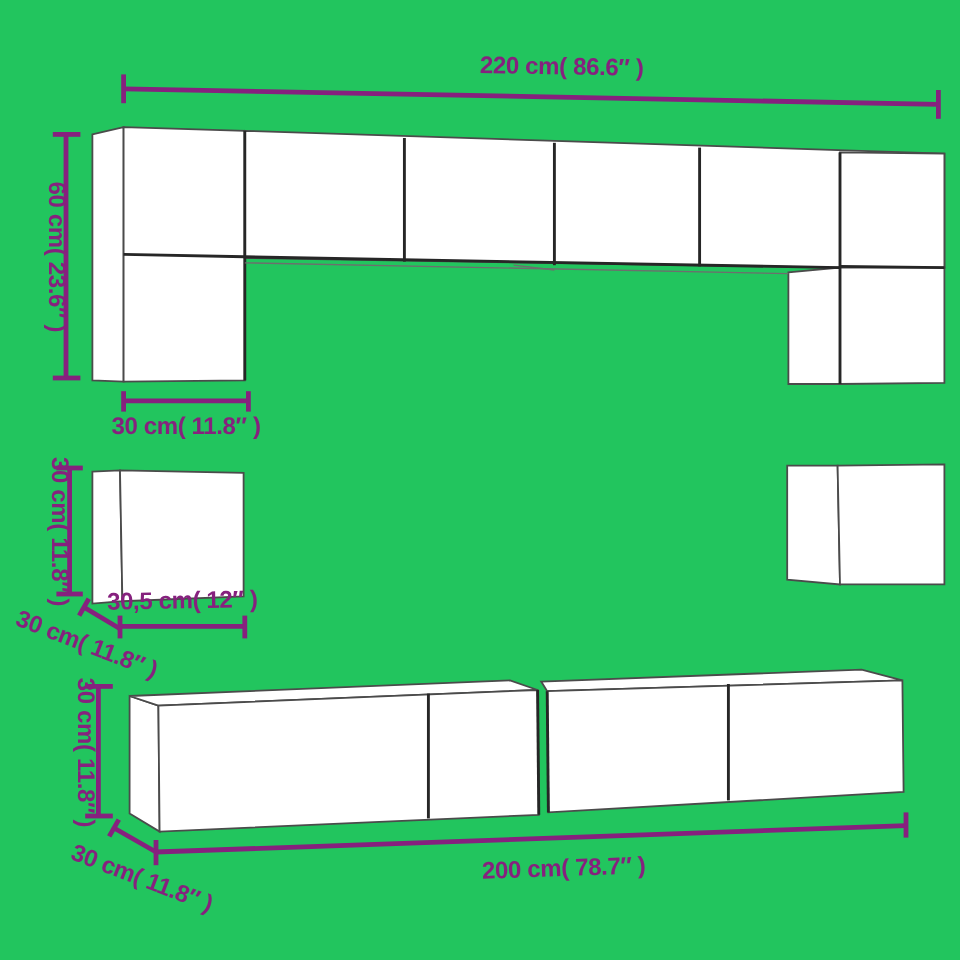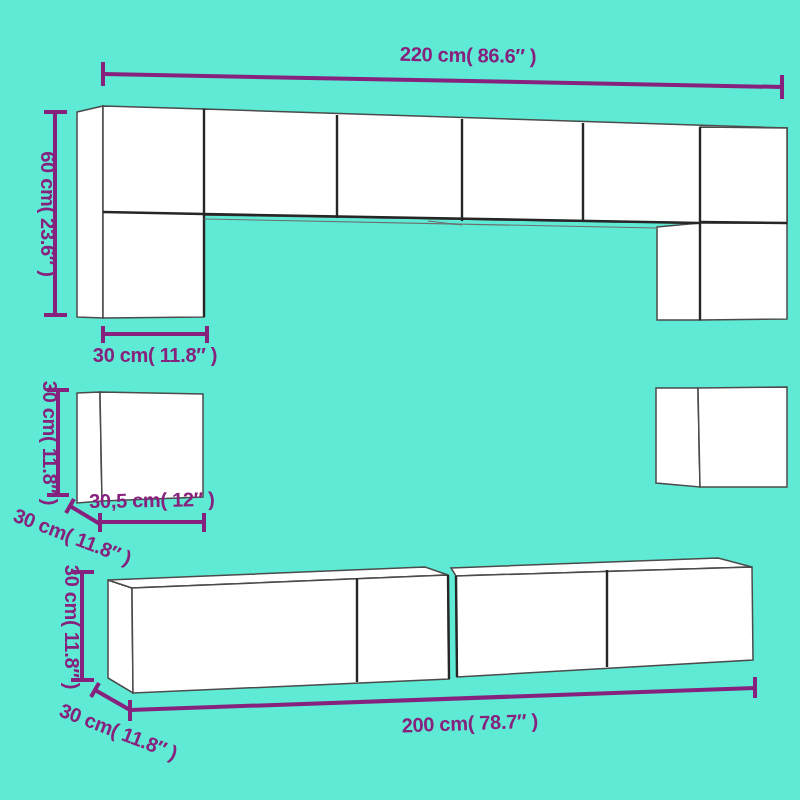--- a/index.html
+++ b/index.html
@@ -4,21 +4,21 @@
 <style>
   html, body {
     margin: 0;
     padding: 0;
     background: #ffffff;
   }
   .stage {
     position: relative;
     width: 800px;
     height: 800px;
-    background: #5eead4;
+    background: #22c55e;
     overflow: hidden;
   }
   svg { display: block; }
   .face {
     fill: #ffffff;
     stroke: #4b4b4b;
     stroke-width: 1.5;
     stroke-linejoin: miter;
   }
   .edge-dark {

